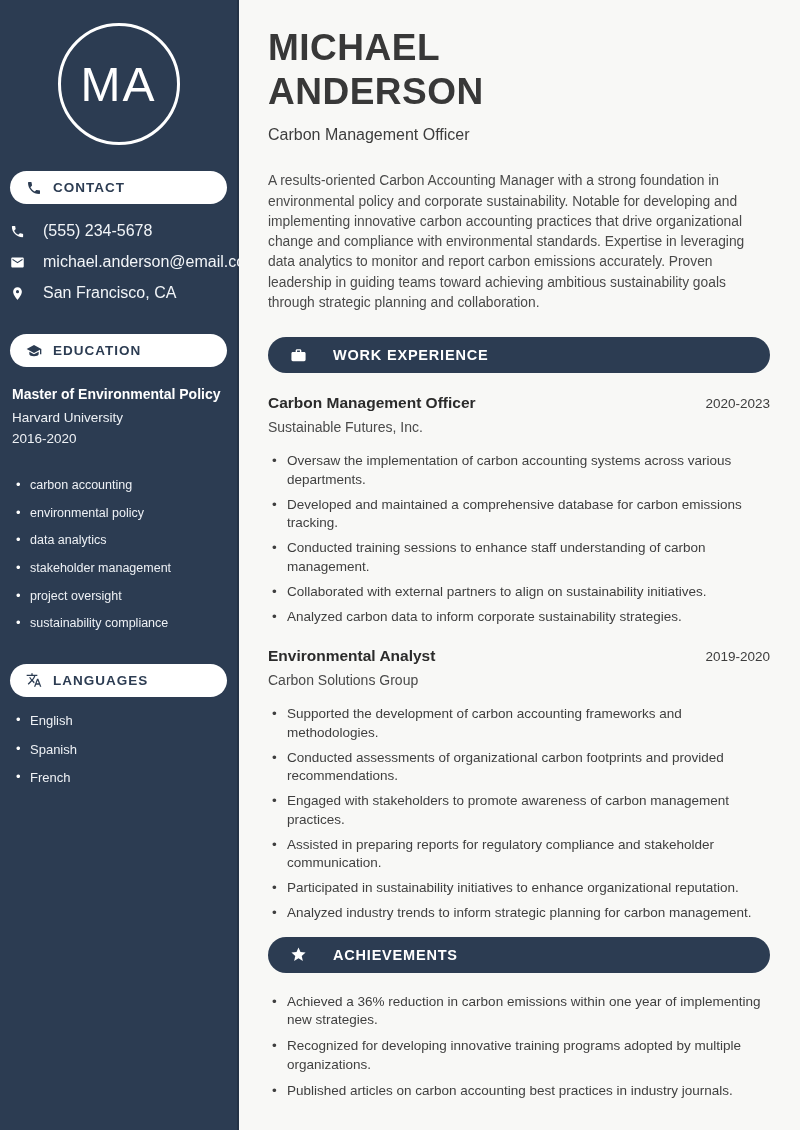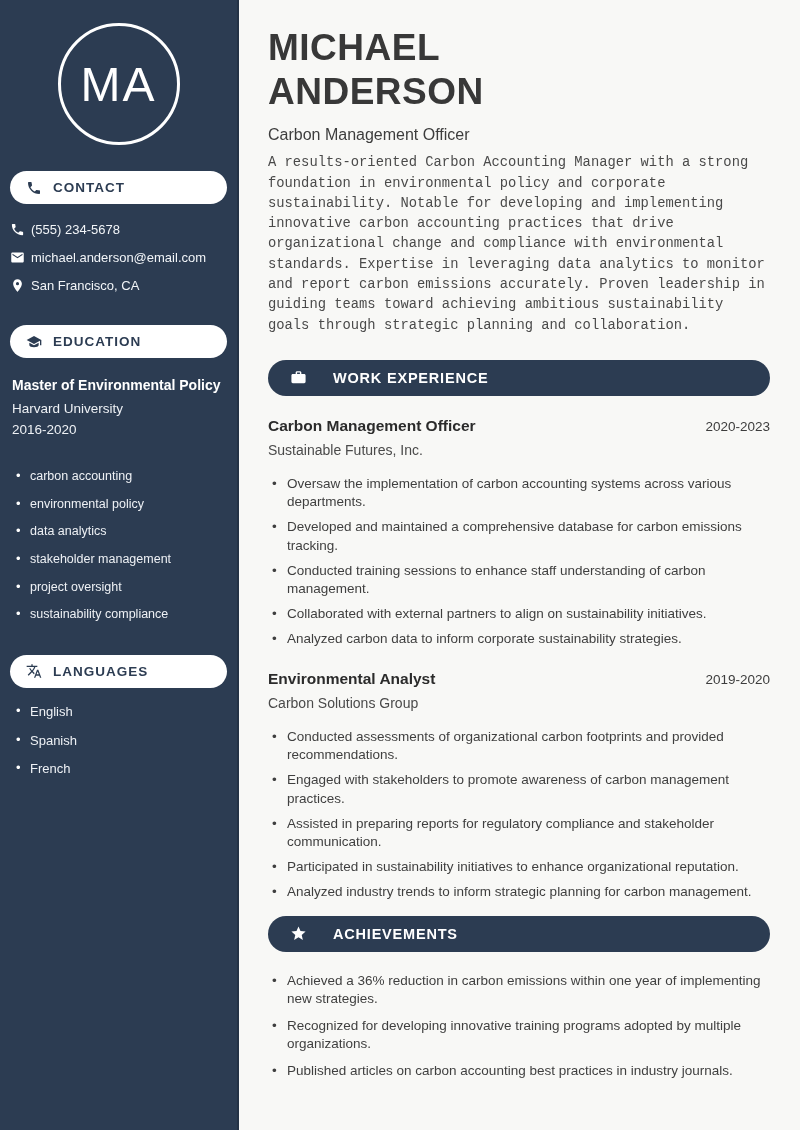--- a/index.html
+++ b/index.html
@@ -47,23 +47,23 @@
     color: #2C3C52;
     font-size: 13.5px;
     font-weight: bold;
     letter-spacing: 1px;
   }
   .side-pill svg { width: 16px; height: 16px; fill: #2C3C52; flex: 0 0 16px; }
 
   .contact-list { margin-top: 18px; }
   .contact-row {
     display: flex; align-items: center;
-    gap: 6px;
+    gap: 18px;
     margin-bottom: 13px;
-    font-size: 13px;
+    font-size: 16px;
     color: #f2f5f8;
   }
   .contact-row svg { width: 15px; height: 15px; fill: #ffffff; flex: 0 0 15px; }
 
   .edu-block { margin-top: 18px; padding-left: 2px; }
   .edu-degree { font-size: 14px; font-weight: bold; color: #ffffff; line-height: 1.3; }
   .edu-school { font-size: 13.5px; margin-top: 7px; color: #eef1f5; }
   .edu-years  { font-size: 13.5px; margin-top: 6px; color: #eef1f5; }
 
   .side-section { margin-top: 32px; }
@@ -98,25 +98,24 @@
     color: #383838;
     line-height: 1.18;
     letter-spacing: 0.5px;
   }
   .role {
     margin-top: 13px;
     font-size: 16px;
     color: #3d3d3d;
   }
   .summary {
-    margin-top: 9px;
+    margin-top: 27px;
     font-size: 13.8px;
     line-height: 1.47;
     color: #4a4a4a;
-    font-family: Liberation Mono, monospace;
   }
   .main-pill {
     margin-top: 24px;
     height: 36px;
     background: #2C3C52;
     border-radius: 18px;
     display: flex; align-items: center;
     gap: 26px;
     padding: 16px 22px;
     color: #ffffff;
@@ -268,20 +267,21 @@
     </div>
 
     <div class="job">
       <div class="job-head">
         <span class="job-title">Environmental Analyst</span>
         <span class="job-dates">2019-2020</span>
       </div>
       <div class="job-company">Carbon Solutions Group</div>
       <ul class="dots">
 
+      <li>Supported the development of carbon accounting frameworks and methodologies.</li>
           <li>Conducted assessments of organizational carbon footprints and provided recommendations.</li>
           <li>Engaged with stakeholders to promote awareness of carbon management practices.</li>
           <li>Assisted in preparing reports for regulatory compliance and stakeholder communication.</li>
           <li>Participated in sustainability initiatives to enhance organizational reputation.</li>
           <li>Analyzed industry trends to inform strategic planning for carbon management.</li>
         </ul>
     </div>
 
     <div class="achievements-section">
       <div class="main-pill">

